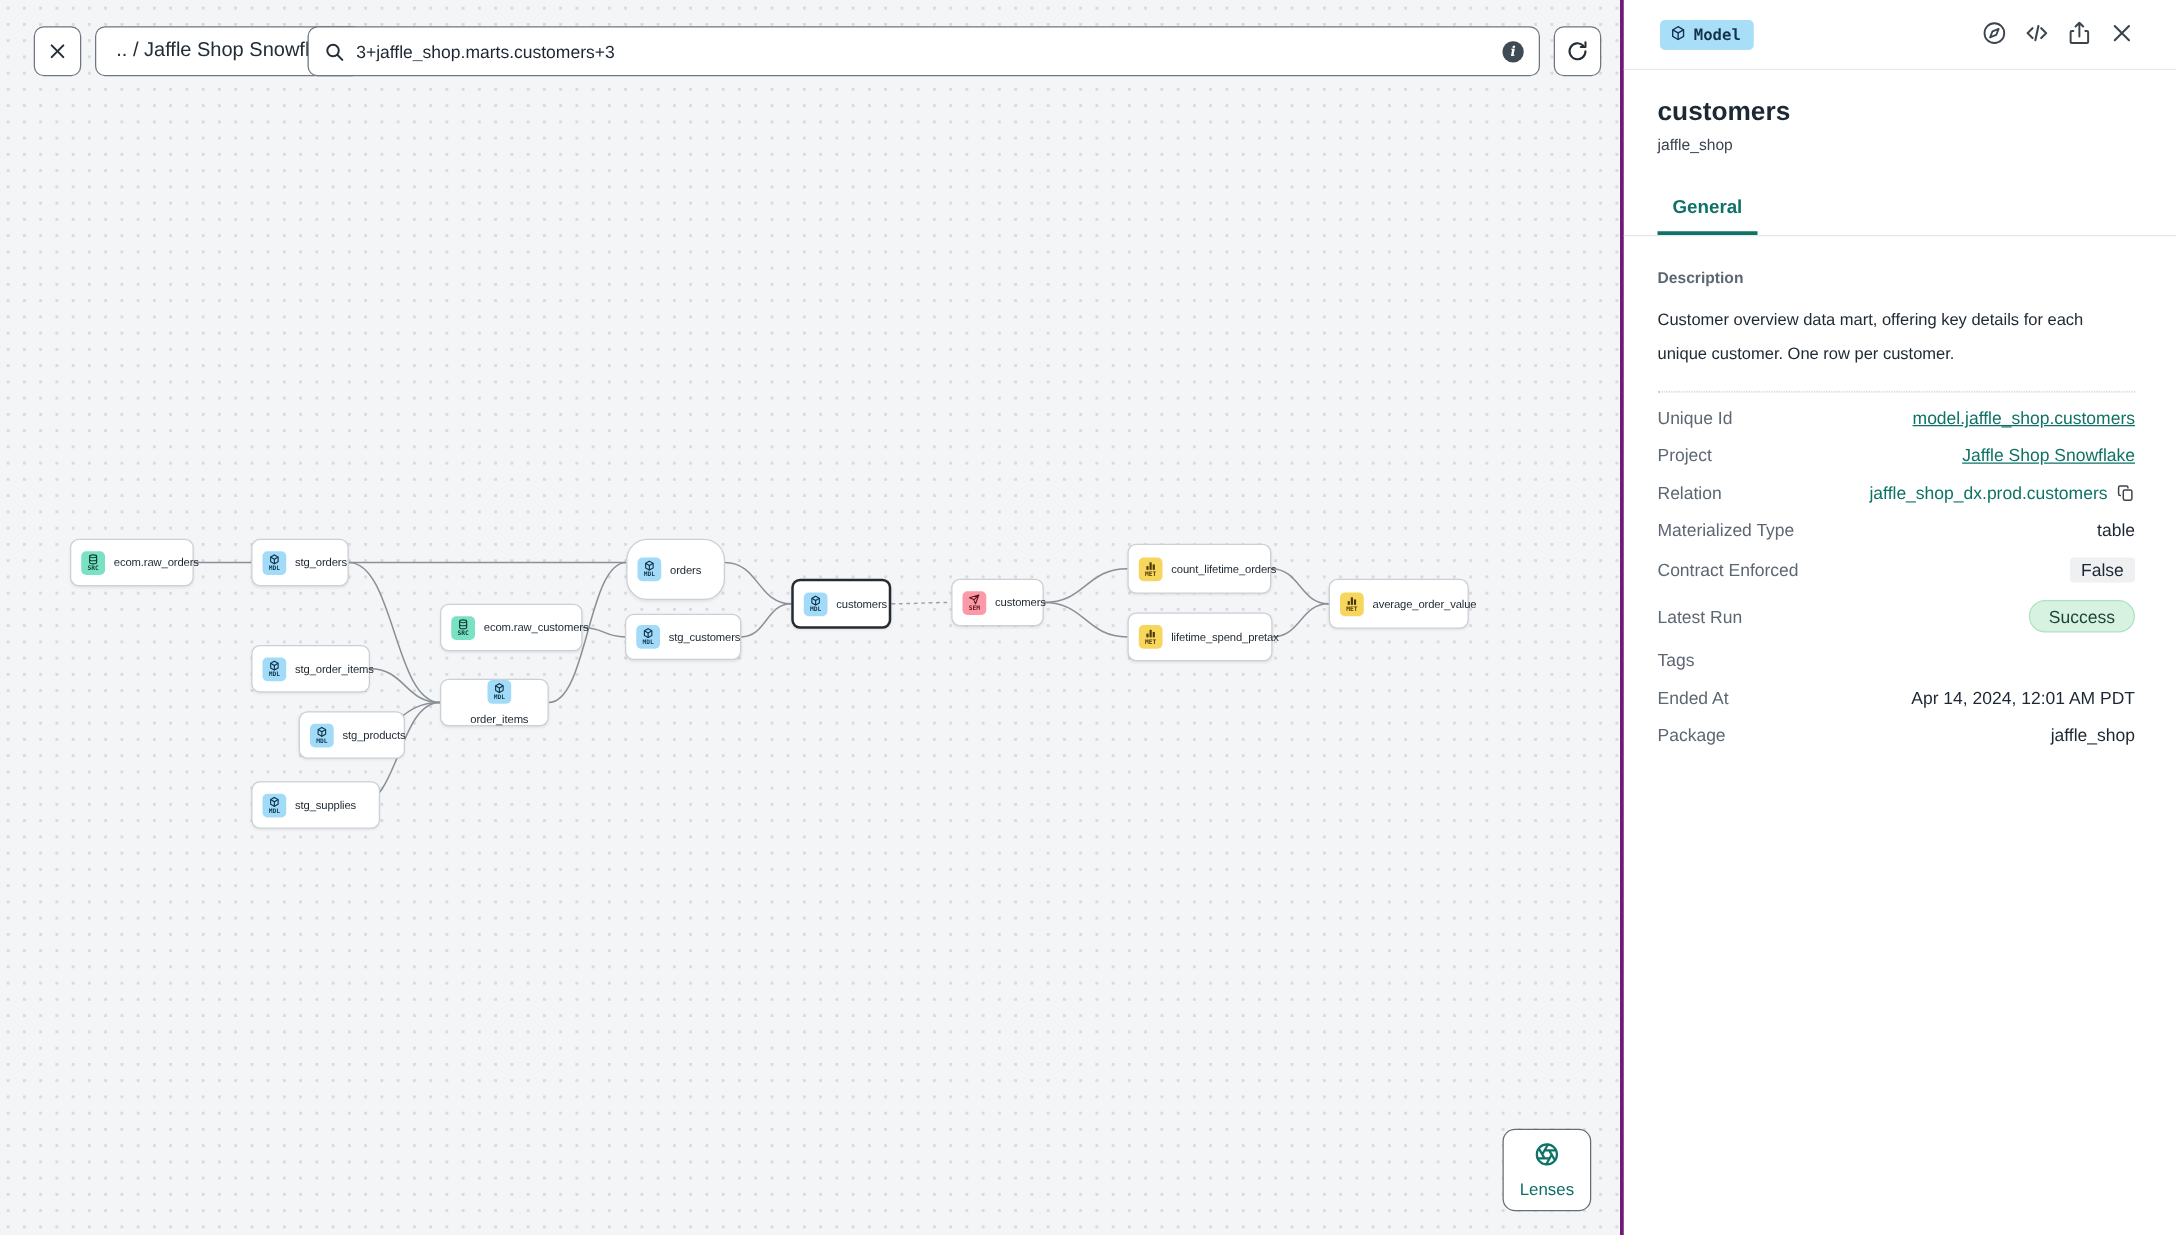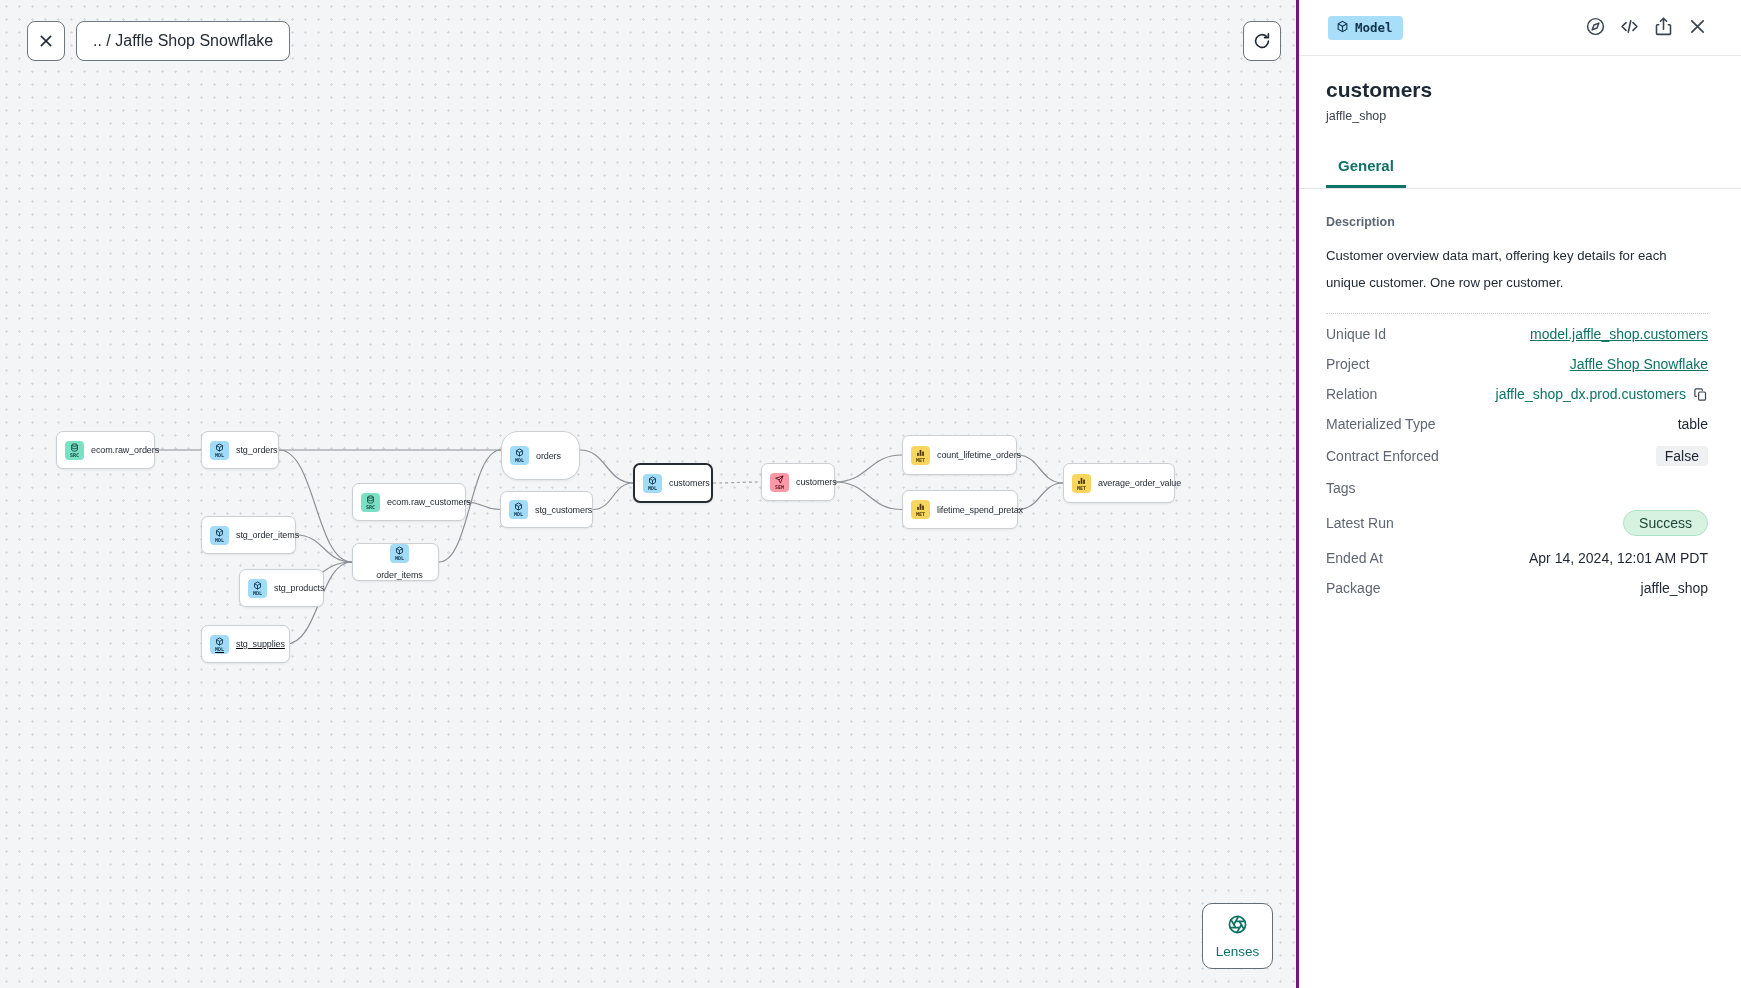--- a/index.html
+++ b/index.html
@@ -176,21 +176,21 @@
       <div class="node" style="left: 201px; top: 569px; width: 85px; height: 38px; margin-left: 38px;">
         <span class="n-badge t-model">
           <svg viewBox="0 0 24 24" fill="none" stroke="currentColor" stroke-width="2.4">
             <path d="M12 2.5l8 4.6v9.8l-8 4.6-8-4.6V7.1z"></path>
             <path d="M4 7.1l8 4.6 8-4.6M12 11.7v9.8"></path>
           </svg>
           <span class="badge-label">MDL</span>
         </span>
         <span class="node-label">stg_products</span>
       </div>
-      <div class="node" style="left: 201px; top: 625px; width: 89px; height: 38px; text-decoration: underline;">
+      <div class="node" style="left: 201px; top: 625px; width: 103px; height: 38px;">
         <span class="n-badge t-model">
           <svg viewBox="0 0 24 24" fill="none" stroke="currentColor" stroke-width="2.4">
             <path d="M12 2.5l8 4.6v9.8l-8 4.6-8-4.6V7.1z"></path>
             <path d="M4 7.1l8 4.6 8-4.6M12 11.7v9.8"></path>
           </svg>
           <span class="badge-label">MDL</span>
         </span>
         <span class="node-label">stg_supplies</span>
       </div>
       <div class="node" style="left: 352px; top: 543px; width: 87px; height: 38px; flex-direction: column;">
@@ -279,20 +279,30 @@
 
   <div class="tb" id="btn-close-lineage">
     <span>
       <svg width="16" height="16" viewBox="0 0 24 24" fill="none" stroke="#222c36" stroke-width="2.4" stroke-linecap="round">
           <path d="M5 5l14 14M19 5L5 19"></path>
         </svg>
     </span>
   </div>
   <div class="tb" id="breadcrumb-pill">
     <span>.. / Jaffle Shop Snowflake</span>
+  </div>
+  <div class="tb" id="search-box">
+    <span>
+      <svg width="17" height="17" viewBox="0 0 24 24" fill="none" stroke="#222c36" stroke-width="2.2" stroke-linecap="round">
+          <circle cx="10.5" cy="10.5" r="6.5"></circle>
+          <path d="M15.5 15.5L21 21"></path>
+        </svg>
+    </span>
+    <input type="text" value="3+jaffle_shop.marts.customers+3" style="">
+    <span class="info-dot">i</span>
   </div>
   <div class="tb" id="btn-refresh">
     <span>
       <svg width="18" height="18" viewBox="0 0 24 24" fill="none" stroke="#222c36" stroke-width="2.2" stroke-linecap="round" stroke-linejoin="round">
           <path d="M20.5 12a8.5 8.5 0 1 1-2.6-6.1"></path>
           <path d="M20.5 2.5v5h-5"></path>
         </svg>
     </span>
   </div>
 
@@ -386,28 +396,28 @@
         </div>
         <div class="field-row">
           <span class="field-label">Materialized Type</span>
           <span class="field-value">table</span>
         </div>
         <div class="field-row">
           <span class="field-label">Contract Enforced</span>
           <span class="badge-false">False</span>
         </div>
         <div class="field-row">
+          <span class="field-label">Latest Run</span>
+          <span class="badge-success">Success</span>
+        </div>
+        <div class="field-row">
           <span class="field-label">Tags</span>
           <span class="field-value"></span>
         </div>
         <div class="field-row">
-          <span class="field-label">Latest Run</span>
-          <span class="badge-success">Success</span>
-        </div>
-        <div class="field-row">
           <span class="field-label">Ended At</span>
           <span class="field-value">Apr 14, 2024, 12:01 AM PDT</span>
         </div>
         <div class="field-row">
           <span class="field-label">Package</span>
           <span class="field-value">jaffle_shop</span>
         </div>
       </div>
   </div>
 </div>

